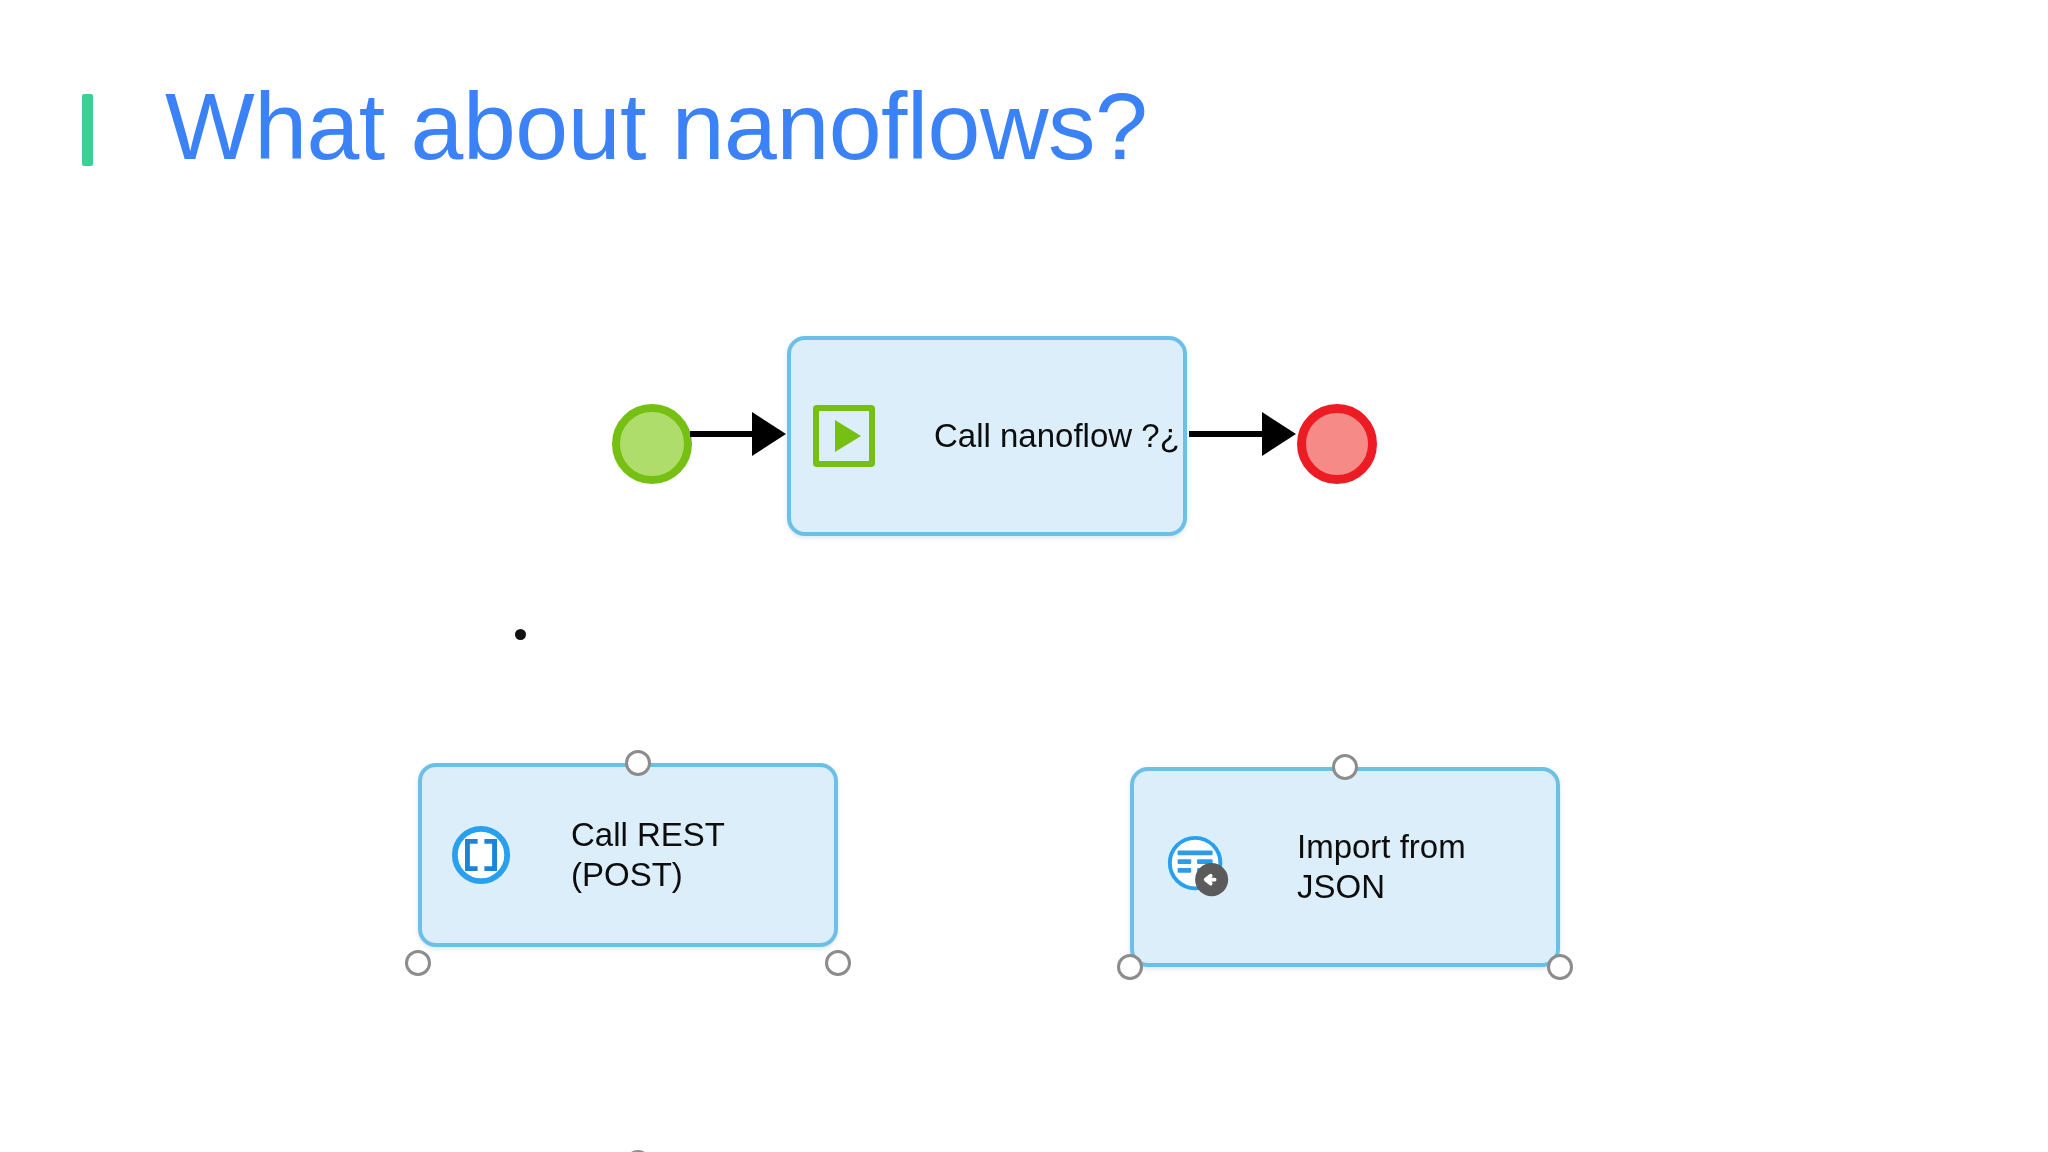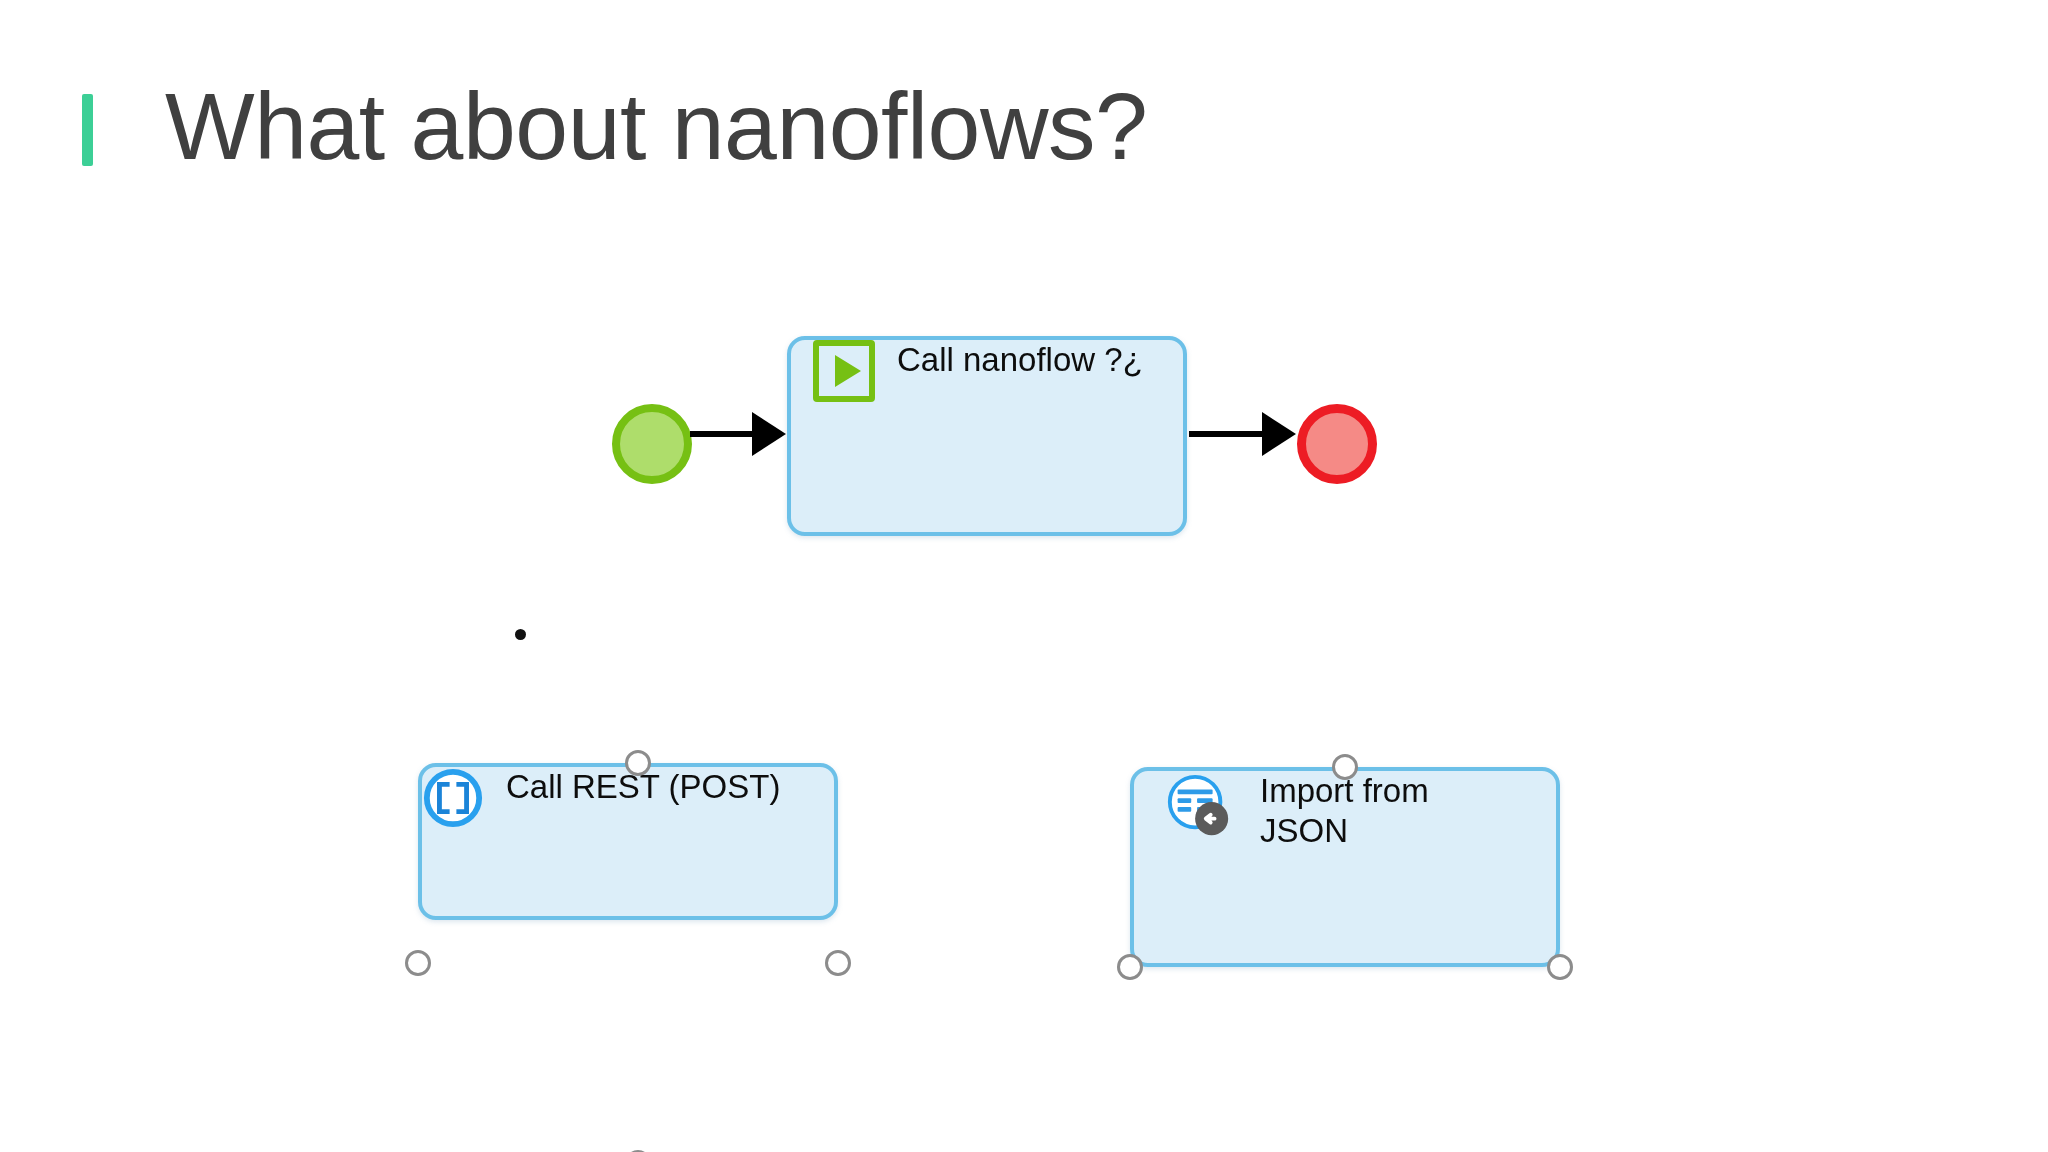--- a/index.html
+++ b/index.html
@@ -38,21 +38,21 @@
     border-radius: 2px;
     margin-top: 16px;
     flex: 0 0 auto;
   }
   .title-text {
     margin-left: 72px;
     font-family: "Liberation Sans", sans-serif;
     font-size: 95px;
     line-height: 1.02;
     font-weight: 400;
-    color: #404040;
+    color: #3b82f6;
     letter-spacing: -0.5px;
     white-space: nowrap;
   }
 
   
   .canvas {
     position: absolute;
     left: 0;
     top: 0;
     width: 2048px;
@@ -60,22 +60,23 @@
   }
 
   
   .activity {
     position: absolute;
     box-sizing: border-box;
     background: #DCEEF9;
     border: 4px solid #6CC0E8;
     border-radius: 18px;
     display: flex;
-    align-items: flex-start;
+    align-items: center;
     box-shadow: 0 2px 5px rgba(120,160,190,0.25);
+    gap: 37px;
   }
   .activity .label {
     font-family: "Liberation Sans", sans-serif;
     font-size: 33px;
     color: #0d0d0d;
     line-height: 1.22;
     white-space: pre-line;
   }
 
   
@@ -86,21 +87,22 @@
     height: 200px;
     padding-left: 22px;
   }
   #box-call-nanoflow .label { margin-left: 22px; }
 
   
   #box-call-rest {
     left: 418px;
     top: 763px;
     width: 420px;
-    height: 157px;
+    height: 184px;
+    padding-left: 28px;
   }
   #box-call-rest .label { margin-left: 22px; }
 
   
   #box-import-json {
     left: 1130px;
     top: 767px;
     width: 430px;
     height: 200px;
     padding-left: 30px;

